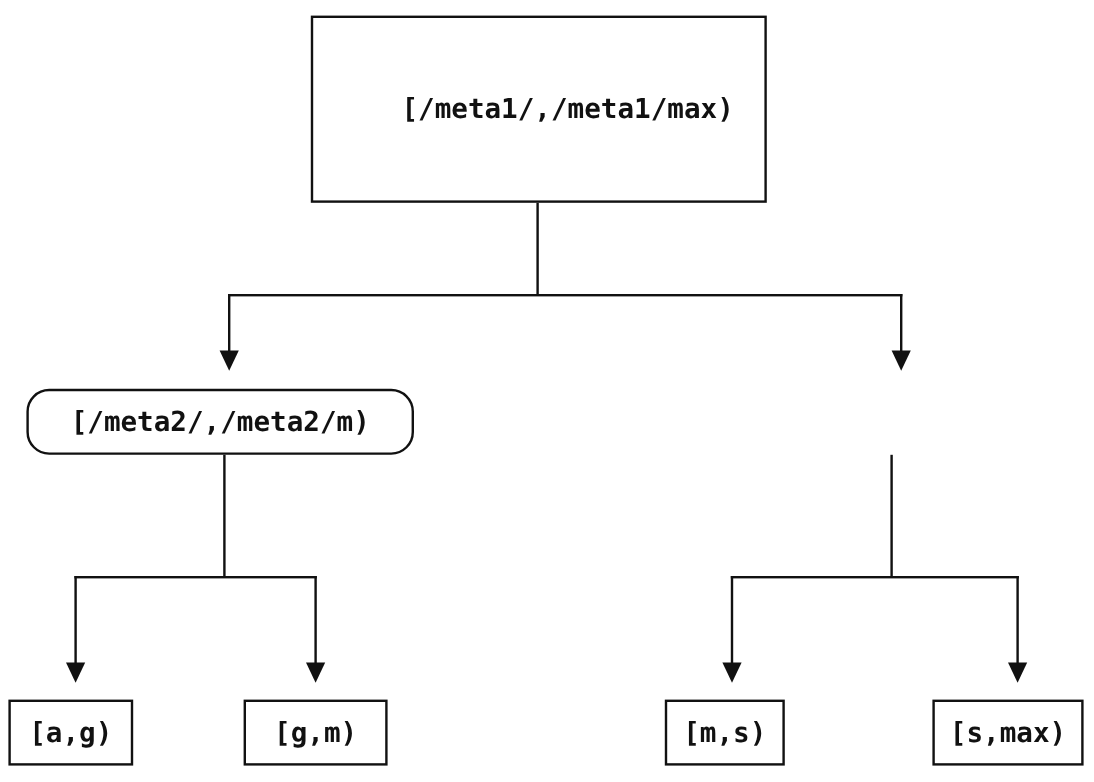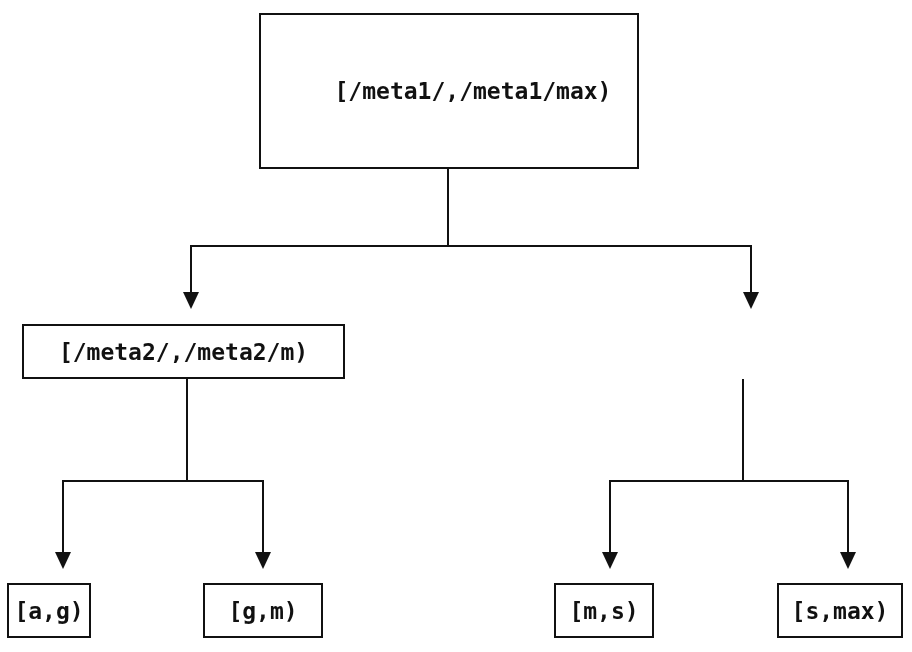--- a/index.html
+++ b/index.html
@@ -23,23 +23,23 @@
     display: flex;
     align-items: center;
     justify-content: center;
     font-weight: bold;
     font-size: 23px;
     color: #111111;
     white-space: nowrap;
   }
   
   .node-root     { left: 259px; top: 13px;  width: 380px; height: 156px; padding-left: 48px; }
-  .node-left     { left: 22px;  top: 324px; width: 323px; height: 55px; }
+  .node-left     { left: 22px;  top: 324px; width: 323px; height: 55px; border-radius: 19px; }
   .node-right    { left: 583px; top: 324px; width: 320px; height: 55px; }
-  .node-leaf-ag  { left: 7px;   top: 583px; width: 84px; height: 55px; }
+  .node-leaf-ag  { left: 7px;   top: 583px; width: 104px; height: 55px; }
   .node-leaf-gm  { left: 203px; top: 583px; width: 120px; height: 55px; }
   .node-leaf-ms  { left: 554px; top: 583px; width: 100px; height: 55px; }
   .node-leaf-smax{ left: 777px; top: 583px; width: 126px; height: 55px; }
 
   .line {
     position: absolute;
     background: #111111;
   }
   .arrow-down {
     position: absolute;

